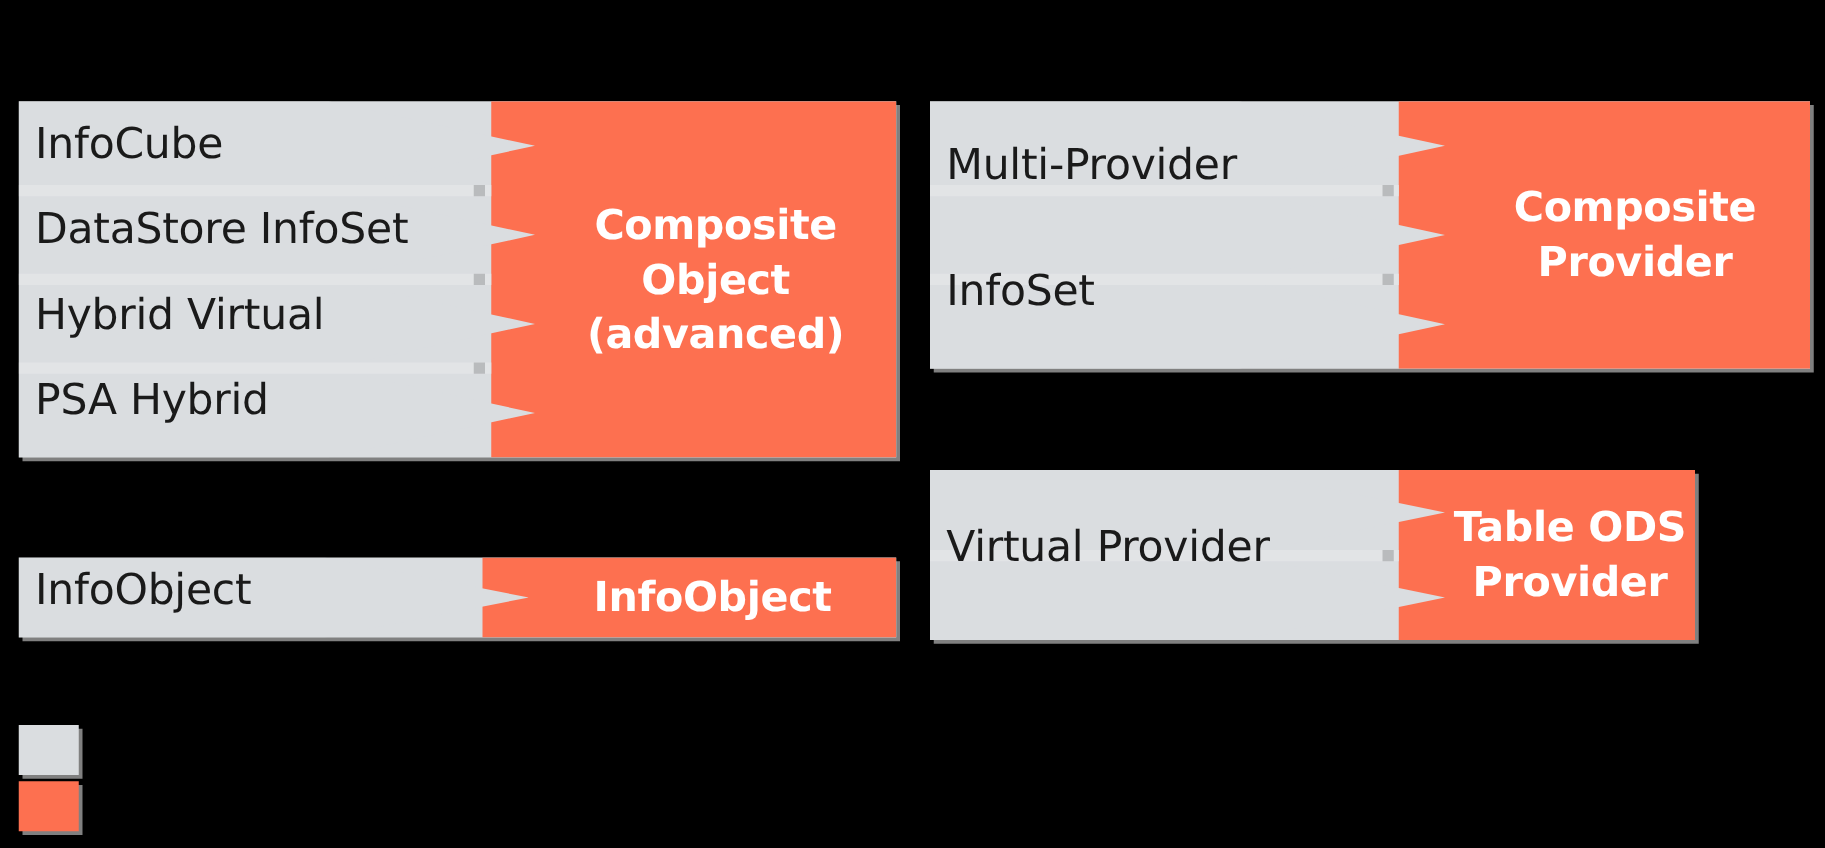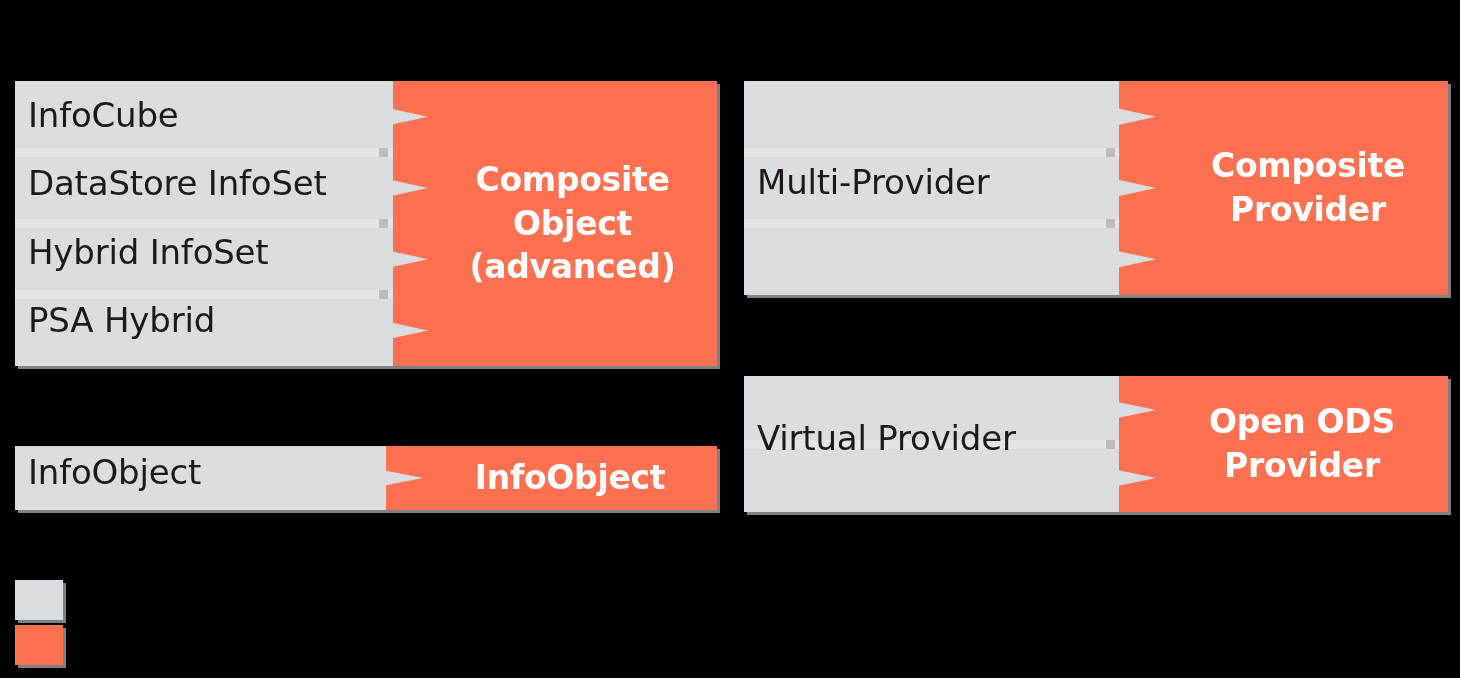--- a/index.html
+++ b/index.html
@@ -144,21 +144,21 @@
     <div class="notch" style="left:364px; top:209px;"></div>
 
     <div class="labels" style="left:13px; width:360px;">
       <div class="label-row">
         <span>InfoCube</span>
       </div>
       <div class="label-row">
         <span>DataStore InfoSet</span>
       </div>
       <div class="label-row">
-        <span>Hybrid InfoSet</span>
+        <span>Hybrid Virtual</span>
       </div>
       <div class="label-row">
         <span>PSA Hybrid</span>
       </div>
     </div>
 
     <div class="otitle" style="left:413px; right:0;">Composite
 Object
 (advanced)</div>
   </div>
@@ -172,20 +172,23 @@
     </div>
     <div class="row-sep" style="top:67px; width:375px;"></div>
     <div class="row-sep" style="top:138px; width:375px;"></div>
     <div class="notch" style="left:362px; top:67px;"></div>
     <div class="notch" style="left:362px; top:138px;"></div>
 
     <div class="labels" style="left:13px; width:360px;">
       <div class="label-row">
         <span>Multi-Provider</span>
       </div>
+      <div class="label-row">
+        <span>InfoSet</span>
+      </div>
     </div>
 
     <div class="otitle" style="left:424px; right:0;">Composite
 Provider</div>
   </div>
 
   <div class="block" style="left:15px; top:446px; width:702px; height:64px;">
     <div class="orange-panel" style="left:371px; right:0;"></div>
     <div class="chev-col" style="left:0; width:408px;">
       <div class="chev"></div>
@@ -193,36 +196,36 @@
 
     <div class="labels" style="left:13px; width:355px;">
       <div class="label-row">
         <span>InfoObject</span>
       </div>
     </div>
 
     <div class="otitle" style="left:408px; right:0;">InfoObject</div>
   </div>
 
-  <div class="block" style="left:744px; top:376px; width:704px; height:136px;">
+  <div class="block" style="left:744px; top:376px; width:612px; height:136px;">
     <div class="orange-panel" style="left:375px; right:0;"></div>
     <div class="chev-col" style="left:0; width:412px;">
       <div class="chev"></div>
       <div class="chev"></div>
     </div>
     <div class="row-sep" style="top:64px; width:375px;"></div>
     <div class="notch" style="left:362px; top:64px;"></div>
 
     <div class="labels" style="left:13px; width:360px;">
       <div class="label-row">
         <span>Virtual Provider</span>
       </div>
     </div>
 
-    <div class="otitle" style="left:412px; right:0;">Open ODS
+    <div class="otitle" style="left:412px; right:0;">Table ODS
 Provider</div>
   </div>
 
   <div class="legend">
     <div class="swatch gray"></div>
     <div class="swatch orange"></div>
   </div>
 
 </div>
 

